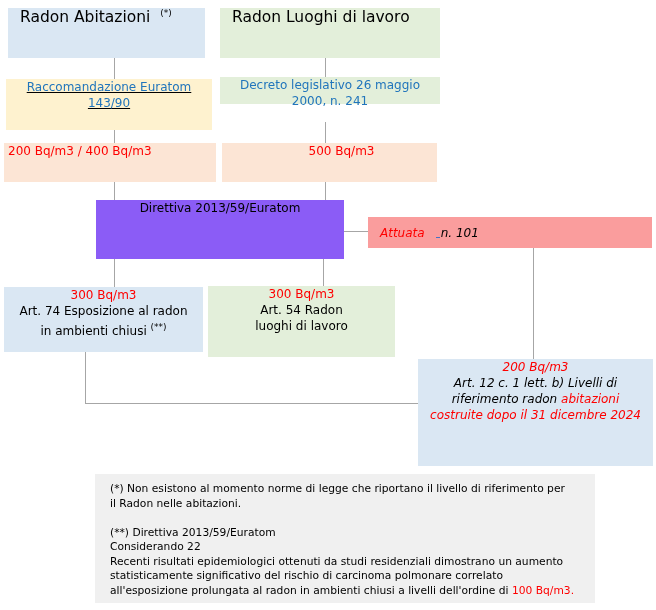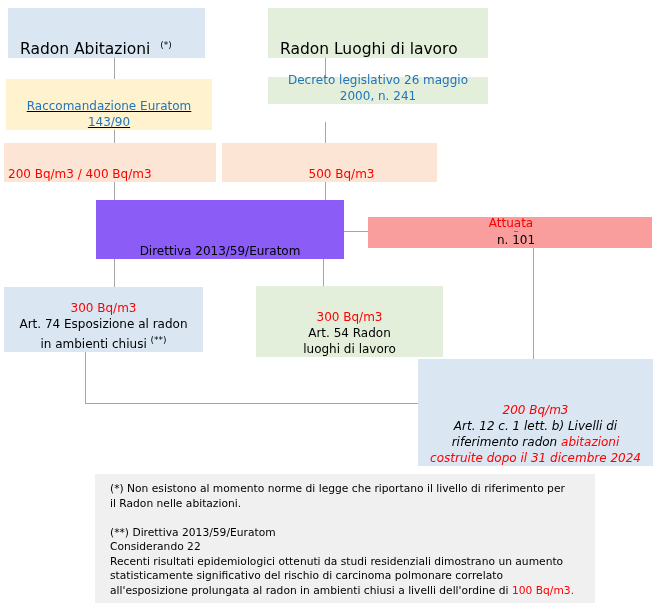--- a/index.html
+++ b/index.html
@@ -5,27 +5,27 @@
   * { margin: 0; padding: 0; box-sizing: border-box; }
   html, body { background: #ffffff; }
   body { font-family: "DejaVu Sans", "Liberation Sans", sans-serif; }
   #stage {
     position: relative;
     width: 656px;
     height: 610px;
     background: #ffffff;
     overflow: hidden;
   }
-  .bx { position: absolute; display: flex; flex-direction: column; justify-content: flex-end; }
+  .bx { position: absolute; display: flex; flex-direction: column; justify-content: flex-start; }
   .center { text-align: center; align-items: center; }
   .left   { text-align: left; }
 
   
   .f-blue   { background: #dae7f3; }
-  .f-green  { background: #e3efda; margin-left: 48px; }
+  .f-green  { background: #e3efda; }
   .f-cream  { background: #fef2cf; }
   .f-peach  { background: #fce5d5; padding-left: 24px; }
   .f-yellow { background: #8b5cf6; }
   .f-pink   { background: #fa9d9d; }
   .f-gray   { background: #f0f0f0; }
 
   
   .t-blue { color: #2175bc; }
   .t-red  { color: #fe0000; }
   .t-blk  { color: #000000; }
@@ -35,21 +35,21 @@
   .sup { font-size: 9px; vertical-align: super; }
 
   
   #box-radon-abitazioni { left: 8px;   top: 8px;   width: 197px; height: 50px; padding-left: 12px; }
   #box-radon-lavoro     { left: 220px; top: 8px;   width: 220px; height: 50px; padding-left: 12px; }
   #box-euratom          { left: 6px;   top: 79px;  width: 206px; height: 51px; text-decoration: underline; }
   #box-decreto          { left: 220px; top: 77px;  width: 220px; height: 27px; }
   #box-limit-abitazioni { left: 4px;   top: 143px; width: 212px; height: 39px; padding-left: 4px; }
   #box-limit-lavoro     { left: 222px; top: 143px; width: 215px; height: 39px; }
   #box-direttiva        { left: 96px;  top: 200px; width: 248px; height: 59px; }
-  #box-attuata          { left: 368px; top: 217px; width: 284px; height: 31px; padding-left: 12px; flex-direction: column; align-items: center; }
+  #box-attuata          { left: 368px; top: 217px; width: 284px; height: 31px; padding-left: 12px; flex-direction: row; align-items: center; font-style: italic; }
   #box-art74            { left: 4px;   top: 287px; width: 199px; height: 65px; }
   #box-art54            { left: 208px; top: 286px; width: 187px; height: 71px; }
   #box-art12            { left: 418px; top: 359px; width: 235px; height: 107px; font-style: italic; }
   #box-footnote         { left: 95px;  top: 474px; width: 500px; height: 129px; padding: 8px 0 8px 15px; justify-content: flex-start; }
 
   .fn-line { font-size: 10.7px; line-height: 14.5px; color: #000; white-space: nowrap; }
 
   
   .line-v, .line-h { position: absolute; background: #a6a6a6; }
   .line-v { width: 1px; }

